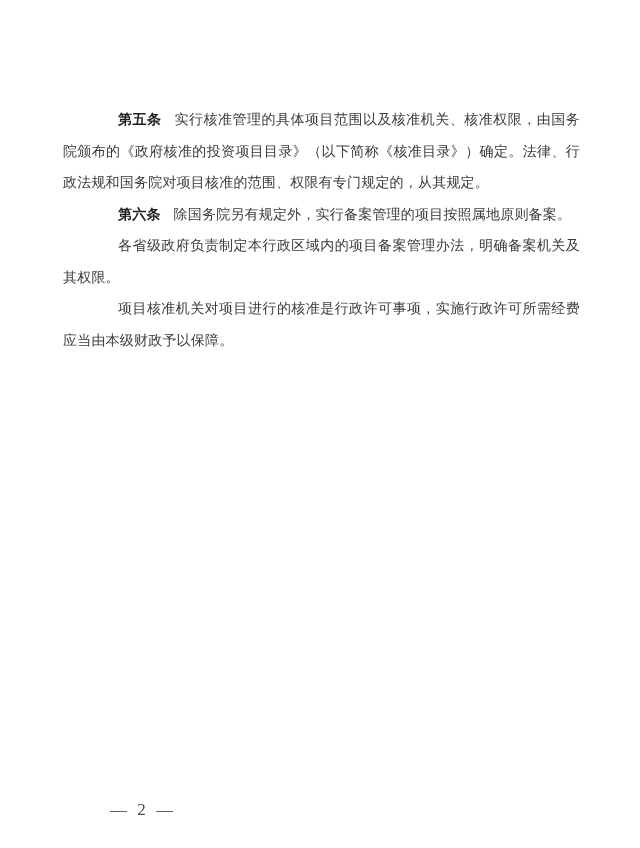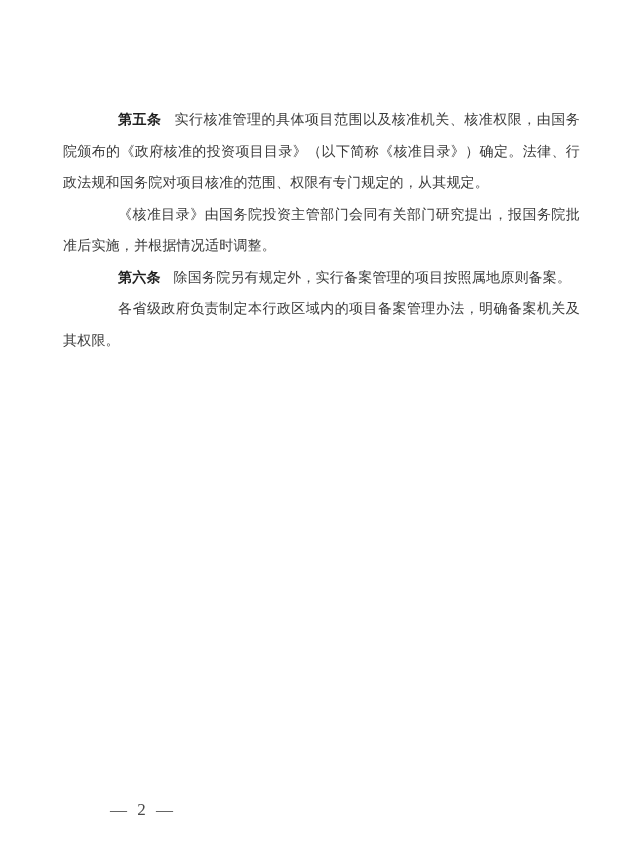--- a/index.html
+++ b/index.html
@@ -48,26 +48,26 @@
   }
 </style>
 </head>
 <body>
 
 <div class="page">
   <div class="text-block">
 
     <p class="para"><span class="article-label">第五条</span><span class="para-body">实行核准管理的具体项目范围以及核准机关、核准权限，由国务院颁布的《政府核准的投资项目目录》（以下简称《核准目录》）确定。法律、行政法规和国务院对项目核准的范围、权限有专门规定的，从其规定。</span></p>
 
-    <p class="para"><span class="article-label"></span><span class="para-body">《核准目录》由国务院投资主管部门会同有关部门研究提出，报国务院批准后实施，并根据情况适时调整。</span></p>
 
 
     <p class="para"><span class="article-label">第六条</span><span class="para-body">除国务院另有规定外，实行备案管理的项目按照属地原则备案。</span></p>
 
     <p class="para"><span class="article-label"></span><span class="para-body">各省级政府负责制定本行政区域内的项目备案管理办法，明确备案机关及其权限。</span></p>
 
 
+    <p class="para"><span class="article-label"></span><span class="para-body">项目核准机关对项目进行的核准是行政许可事项，实施行政许可所需经费应当由本级财政予以保障。</span></p>
 
 
   </div>
 
   <div class="footer">— 2 —</div>
 </div>
 
 </body></html>

